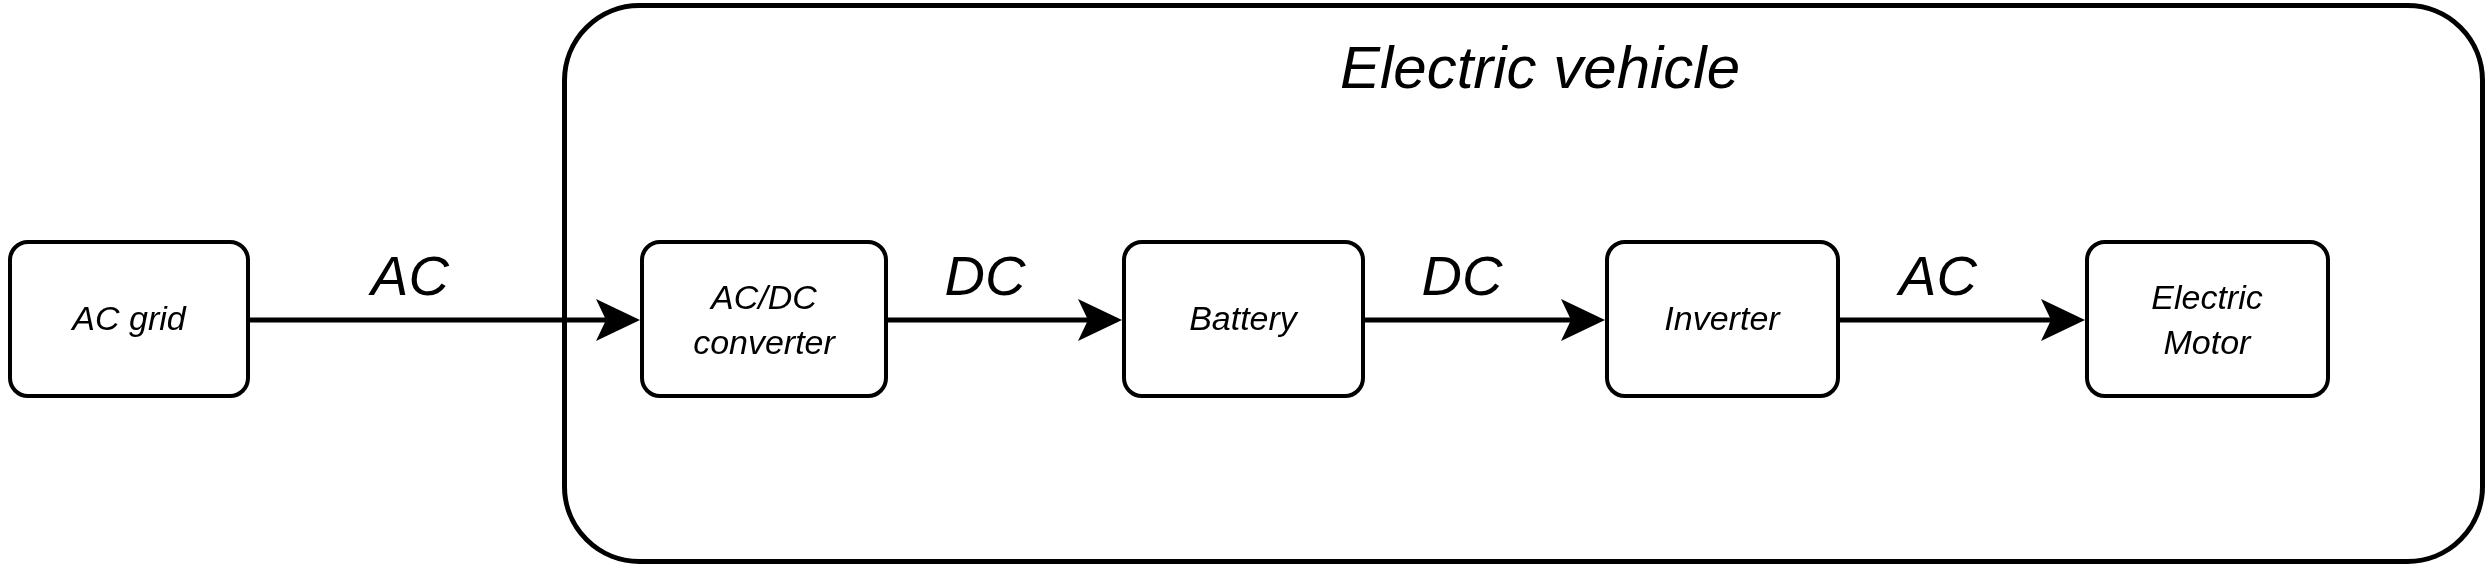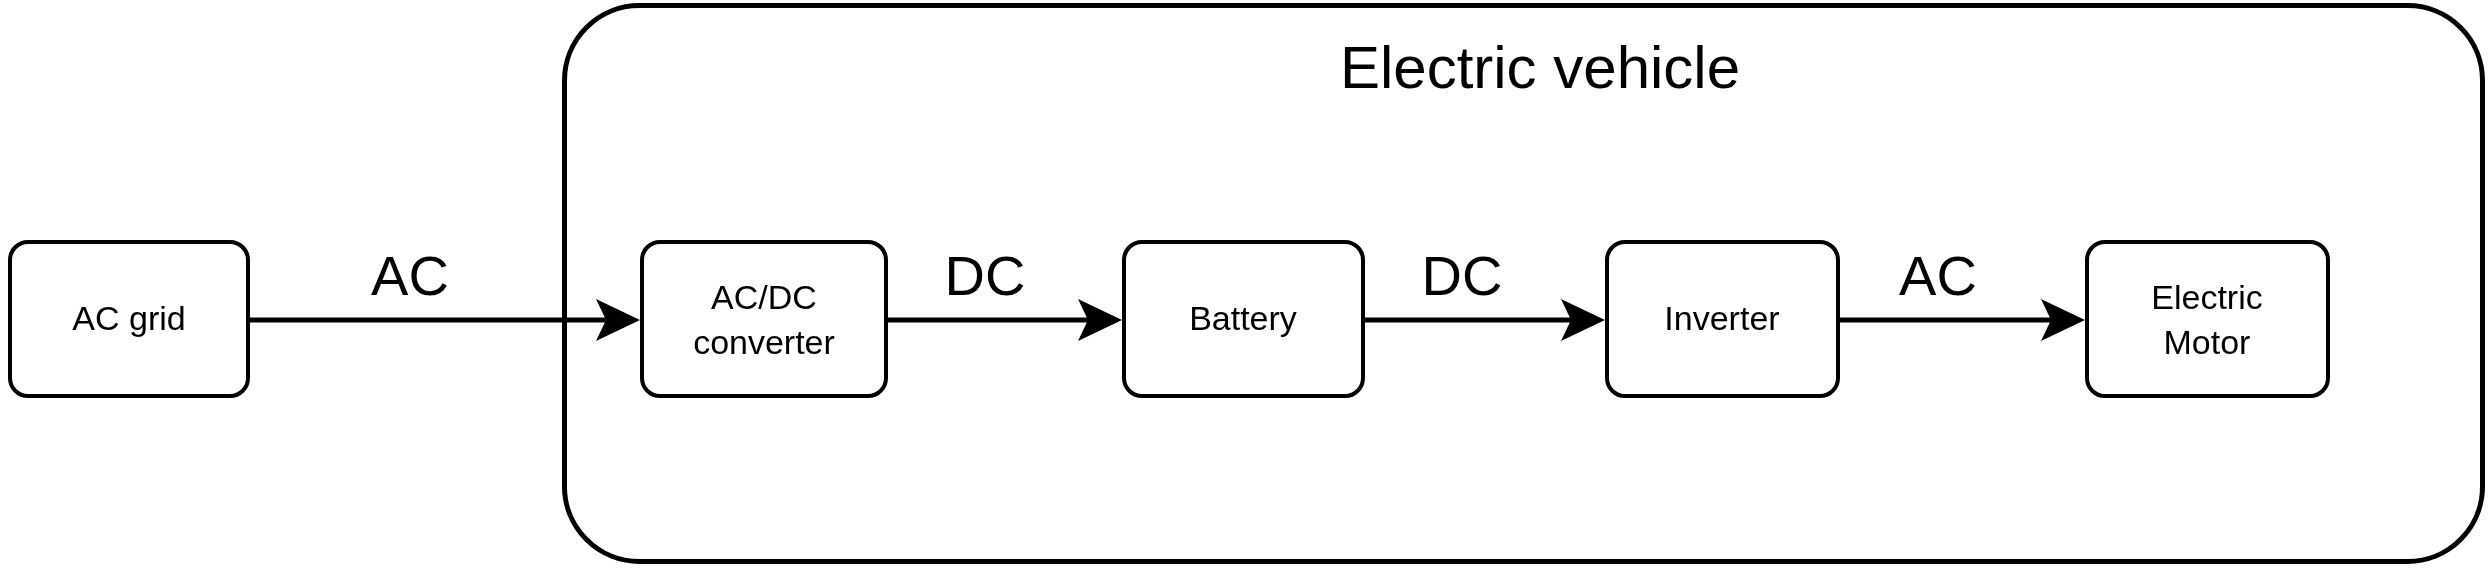--- a/index.html
+++ b/index.html
@@ -10,20 +10,21 @@
   }
   body {
     font-family: "Liberation Sans", sans-serif;
   }
   #canvas {
     position: relative;
     width: 2488px;
     height: 568px;
     background: #ffffff;
     overflow: hidden;
+    font-style: italic;
   }
   #diagram-svg {
     position: absolute;
     left: 0;
     top: 0;
     width: 2488px;
     height: 568px;
     display: block;
   }
   .box-rect {

